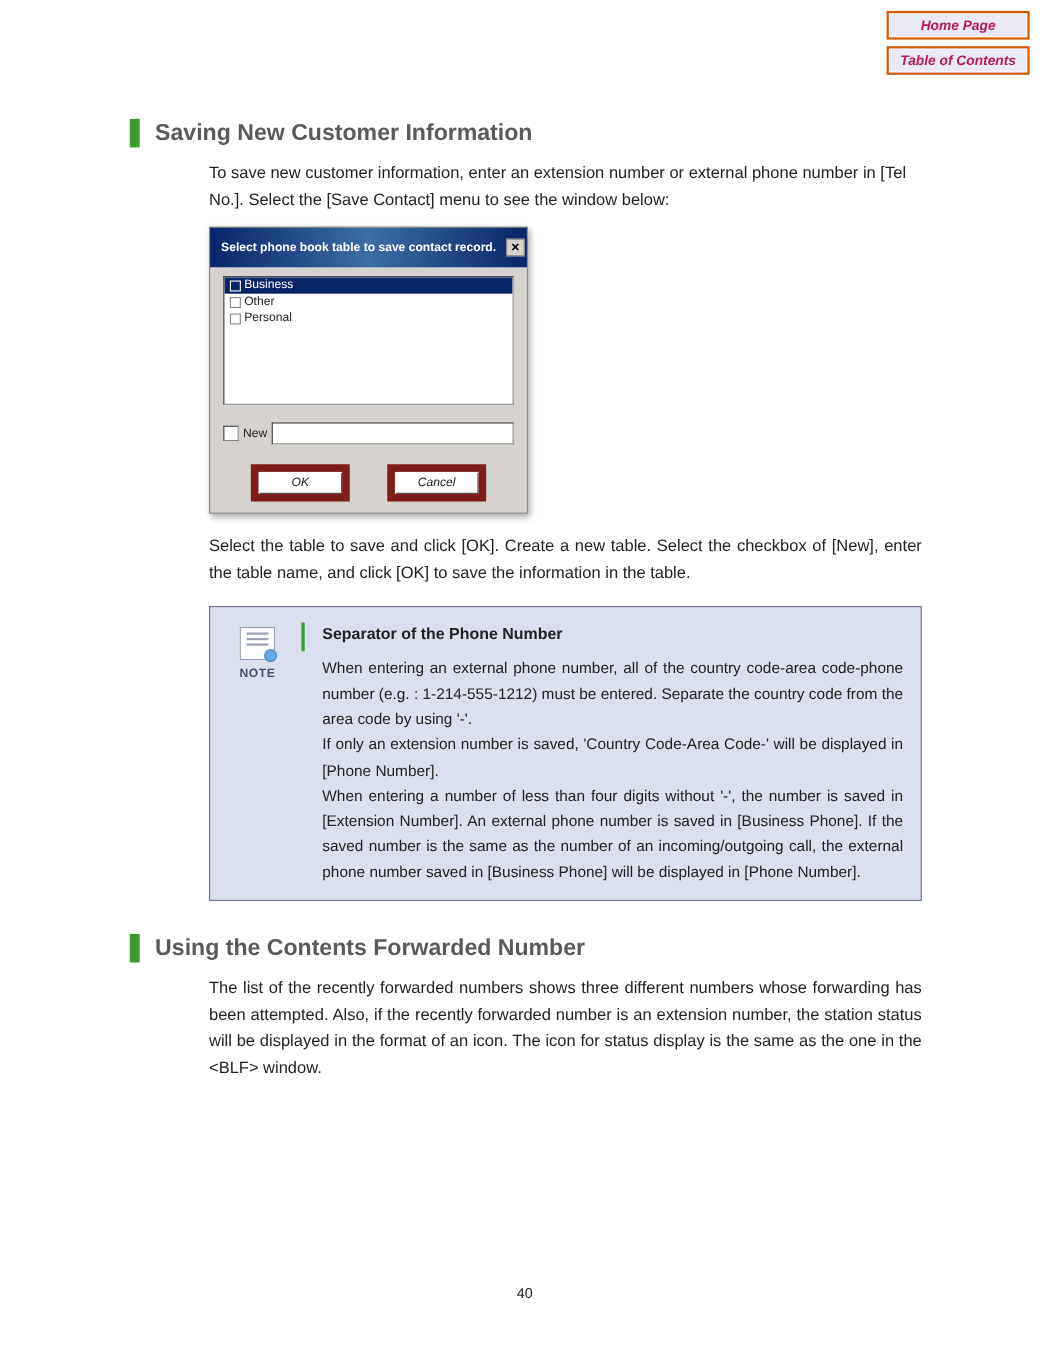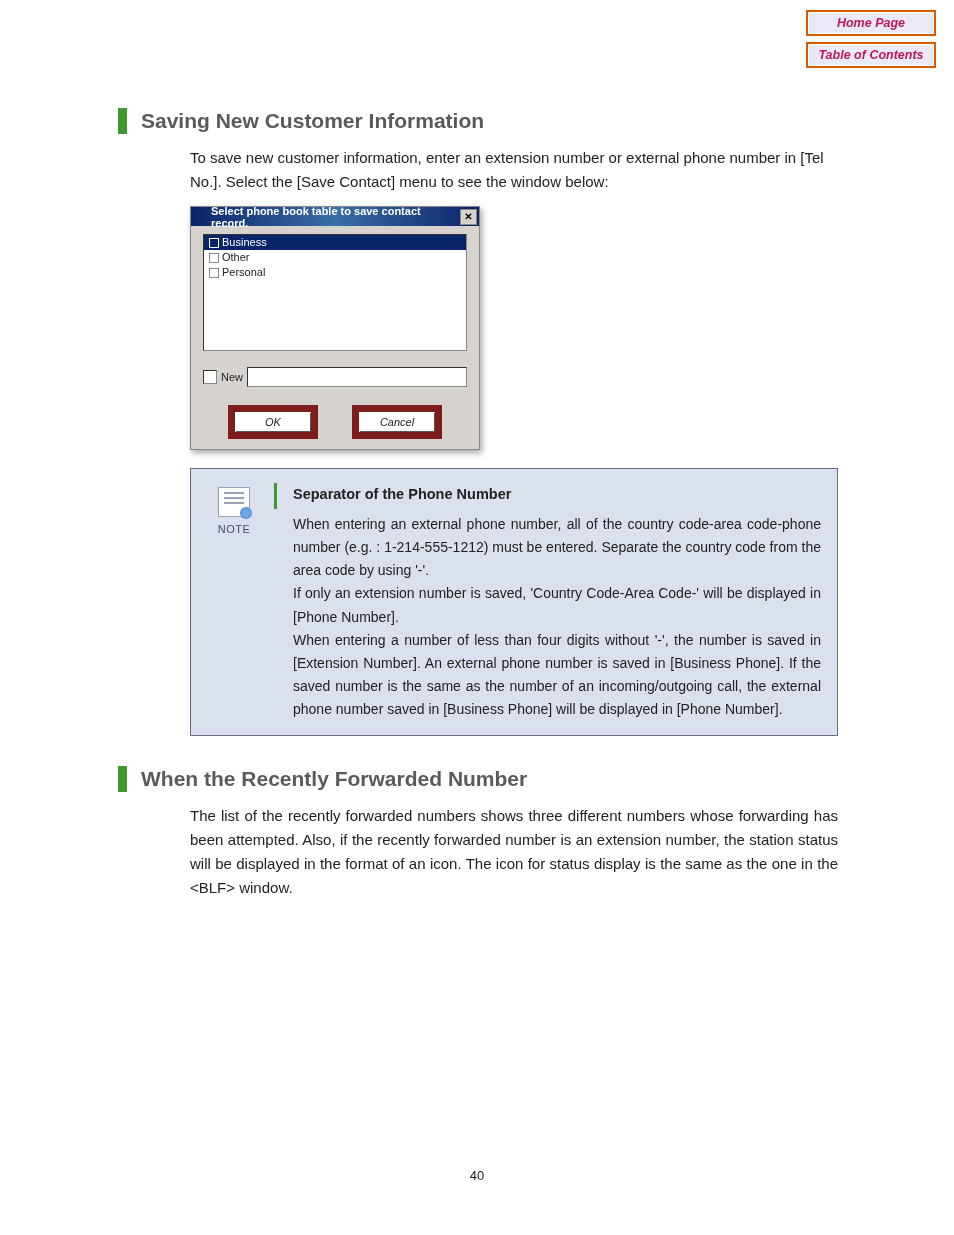--- a/index.html
+++ b/index.html
@@ -63,27 +63,27 @@
   .dialog {
     margin: 12px 0 18px 72px;
     width: 288px;
     border: 1px solid #888;
     box-shadow: 2px 3px 6px rgba(0,0,0,0.35);
     background: #d6d3ce;
     font-family: Tahoma, Arial, sans-serif;
     font-size: 11px;
   }
   .dialog-titlebar {
-    height: 19px;
+    height: 36px;
     background: linear-gradient(to right, #0a246a, #3a6ea5, #0a246a);
     color: #fff;
     display: flex;
     align-items: center;
     justify-content: space-between;
-    padding: 0 2px 0 20px;
+    padding: 0 2px 0 10px;
     font-weight: bold;
     font-size: 11px;
   }
   .dialog-close {
     width: 15px;
     height: 14px;
     background: #d6d3ce;
     border: 1px solid #888;
     display: flex;
     align-items: center;
@@ -209,21 +209,21 @@
     position: absolute;
     bottom: -3px;
     right: -3px;
     width: 12px;
     height: 12px;
     background: radial-gradient(circle, #6aa8e8 40%, #3a6fb5 100%);
     border-radius: 50%;
   }
   .note-label {
     font-size: 11px;
-    font-weight: normal;
+    font-weight: bold;
     letter-spacing: 0.5px;
     color: #47506a;
   }
   .note-content {
     flex: 1;
     padding-left: 16px;
     font-size: 14px;
     line-height: 1.65;
     text-align: justify;
   }
@@ -277,35 +277,36 @@
         <span>New</span>
         <span class="new-input"></span>
       </div>
       <div class="dialog-buttons">
         <div class="win-btn">OK</div>
         <div class="win-btn">Cancel</div>
       </div>
     </div>
   </div>
 
+  <p class="body-text justify">Select the table to save and click [OK]. Create a new table. Select the checkbox of [New], enter the table name, and click [OK] to save the information in the table.</p>
 
   <div class="note-box">
     <div class="note-left">
       <div class="note-divider"></div>
       <div class="note-icon"></div>
       <div class="note-label">NOTE</div>
     </div>
     <div class="note-content">
       <div class="note-heading">Separator of the Phone Number</div>
       <div>When entering an external phone number, all of the country code-area code-phone number (e.g. : 1-214-555-1212) must be entered. Separate the country code from the area code by using '-'.</div>
       <div>If only an extension number is saved, 'Country Code-Area Code-' will be displayed in [Phone Number].</div>
       <div>When entering a number of less than four digits without '-', the number is saved in [Extension Number]. An external phone number is saved in [Business Phone]. If the saved number is the same as the number of an incoming/outgoing call, the external phone number saved in [Business Phone] will be displayed in [Phone Number].</div>
     </div>
   </div>
 
   <div class="section2">
-    <h2 class="section-title">When the Recently Forwarded Number</h2>
+    <h2 class="section-title">Using the Contents Forwarded Number</h2>
     <p class="body-text justify">The list of the recently forwarded numbers shows three different numbers whose forwarding has been attempted. Also, if the recently forwarded number is an extension number, the station status will be displayed in the format of an icon. The icon for status display is the same as the one in the &lt;BLF&gt; window.</p>
   </div>
 
 </div>
 
 <div class="page-num">40</div>
 
 </body></html>

